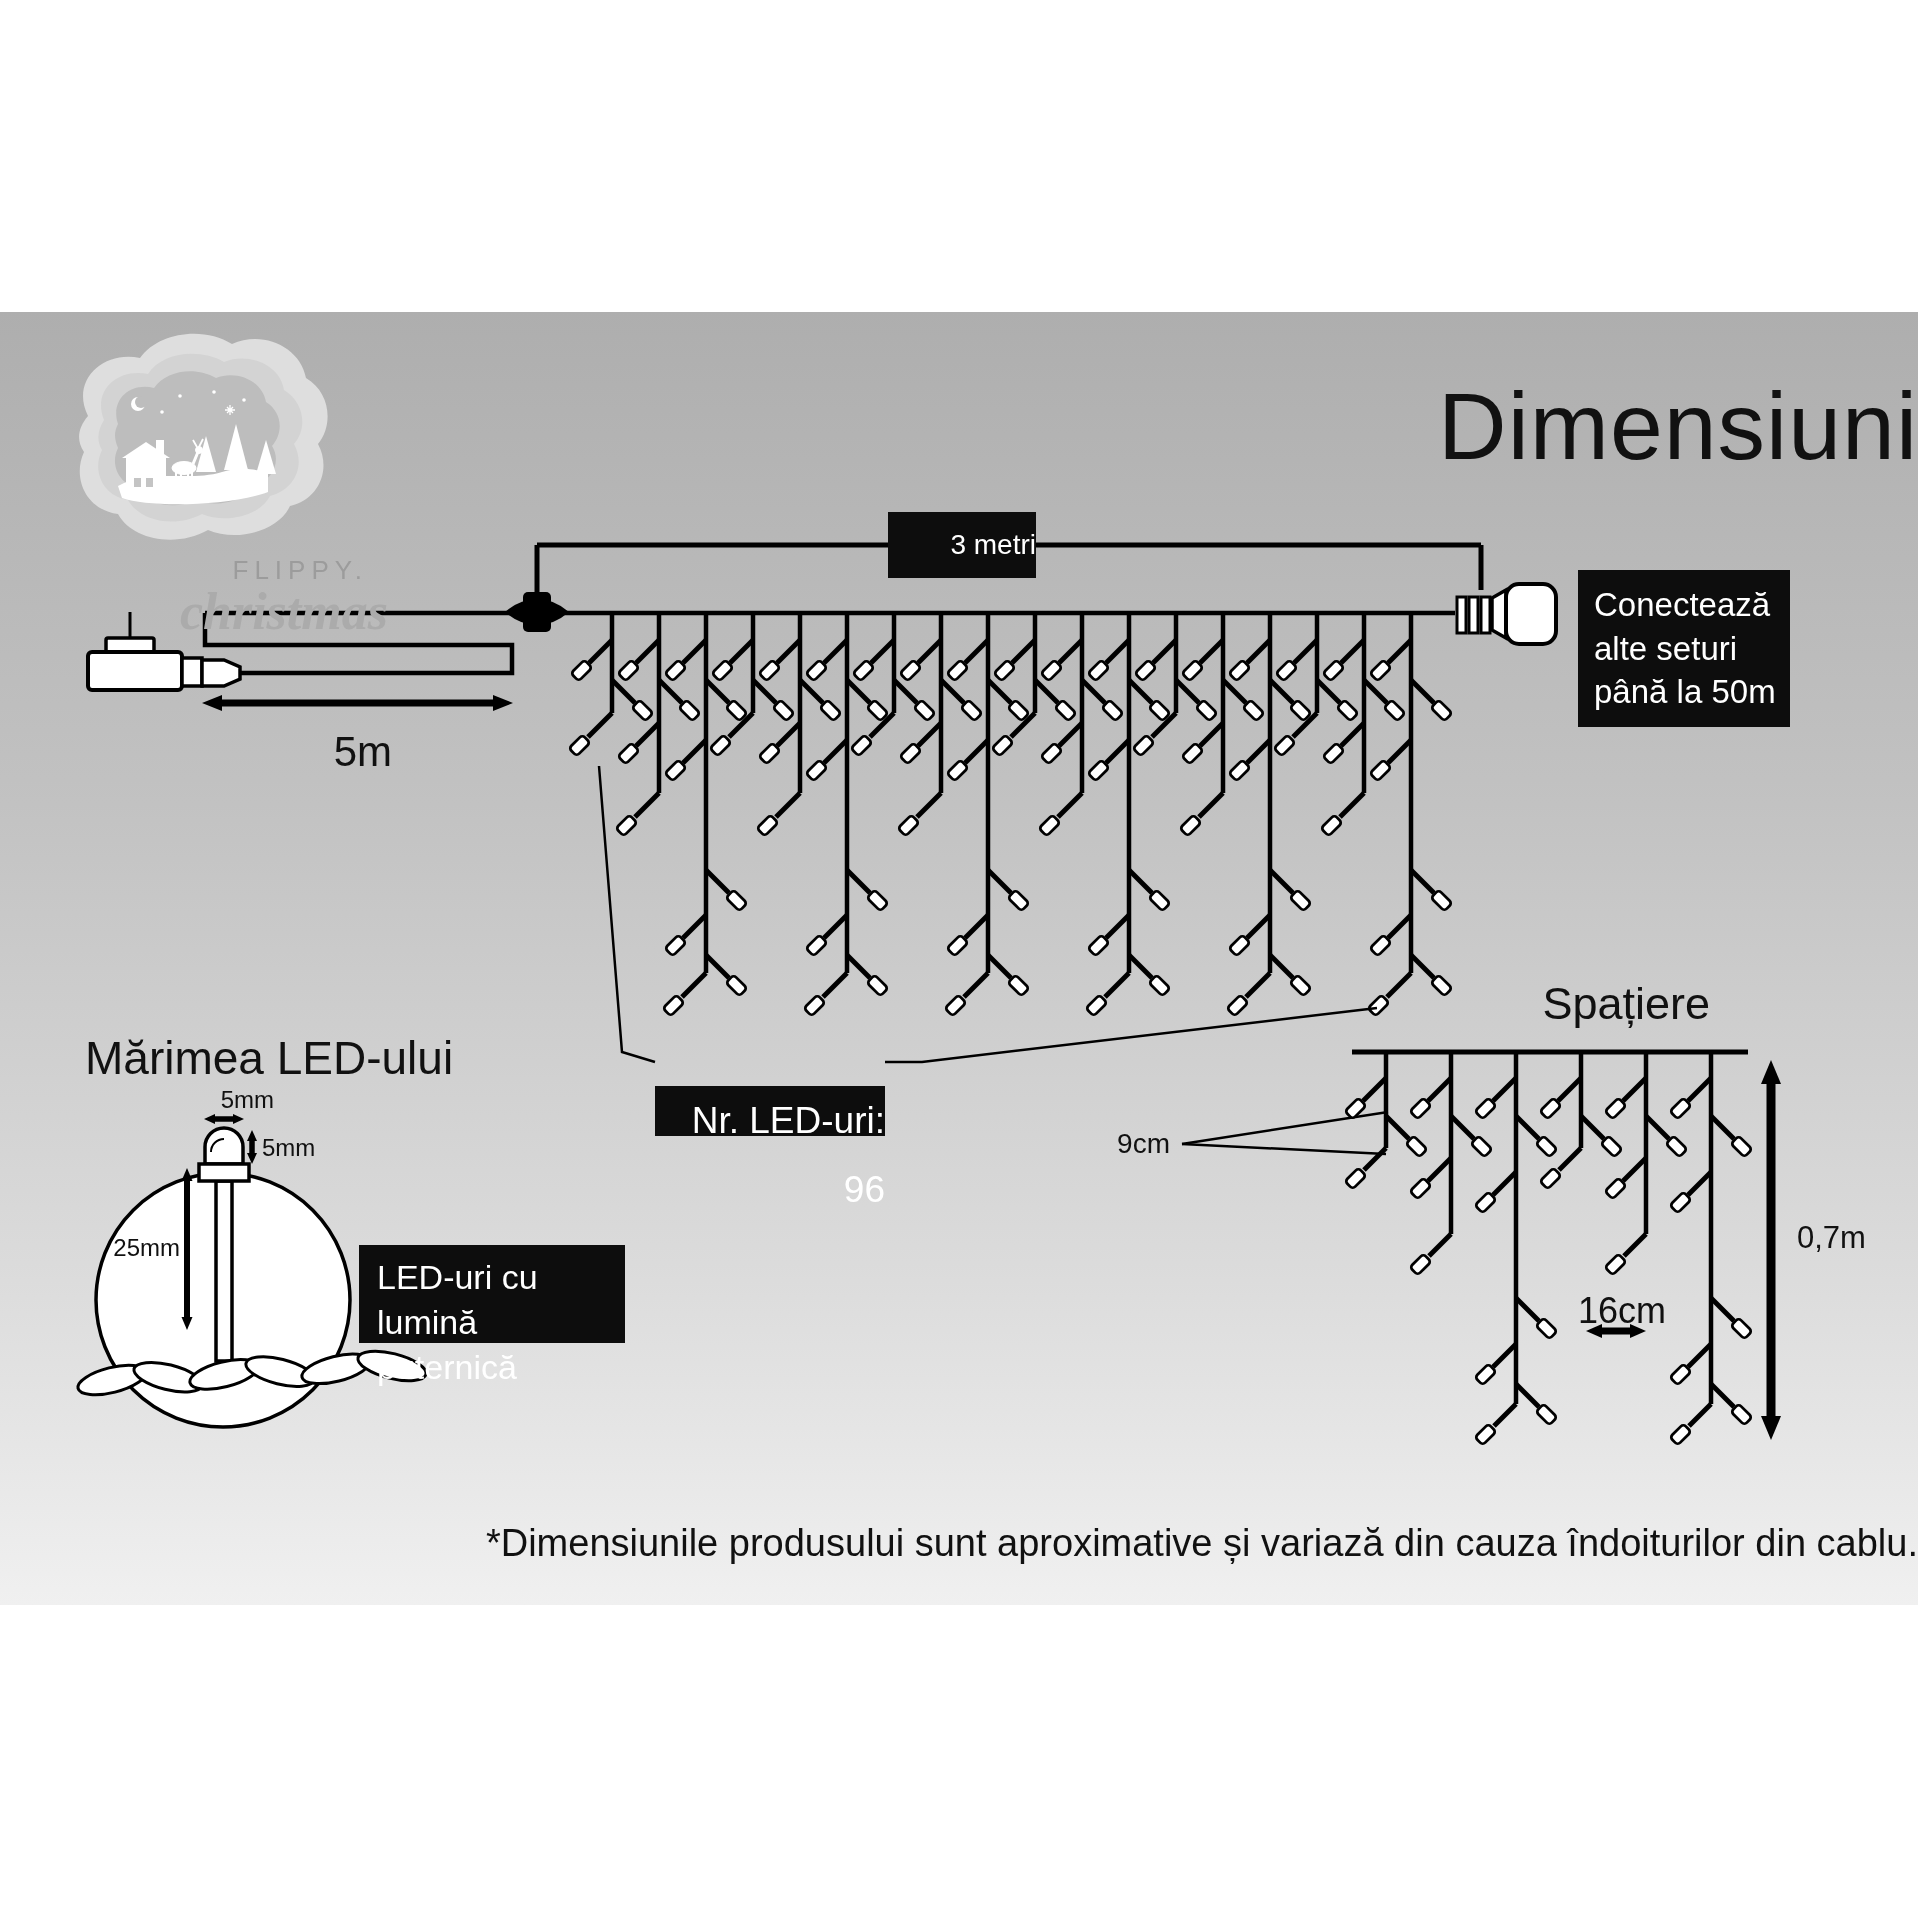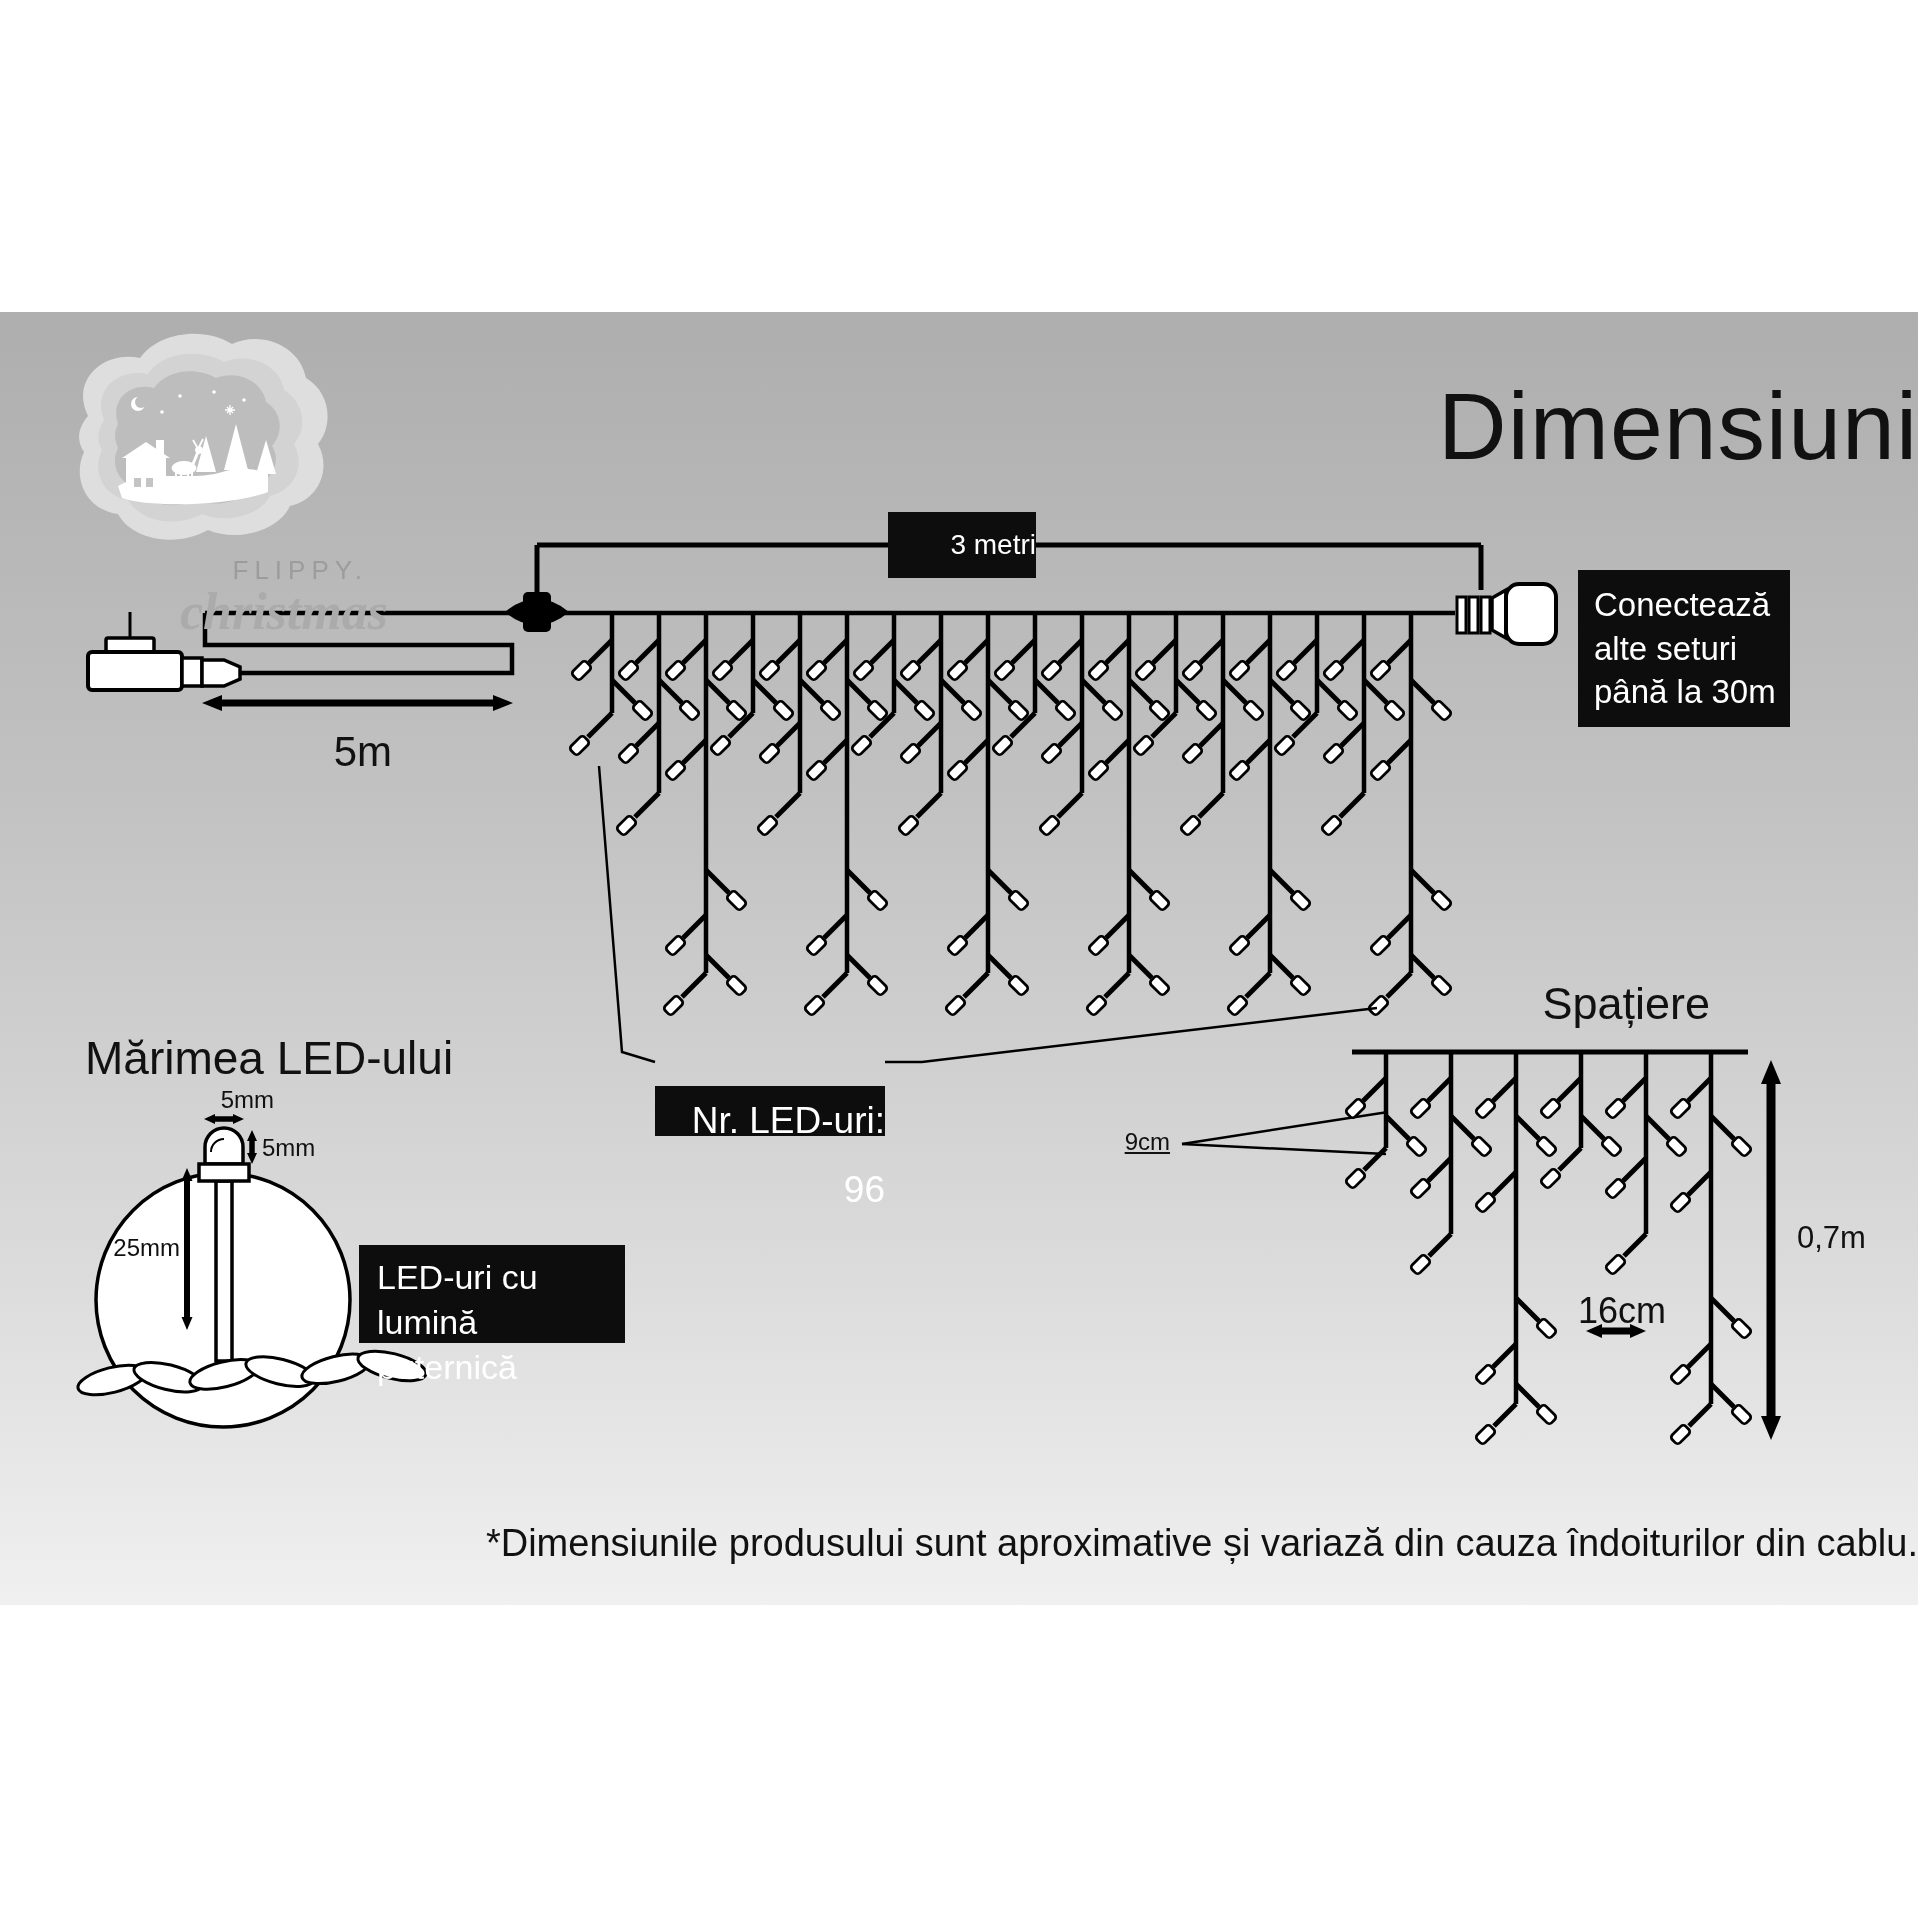--- a/index.html
+++ b/index.html
@@ -12,21 +12,21 @@
   .center{text-align:right;}
   .right{text-align:right;}
   .pre{white-space:pre-line;}
   .blackbox{background:#0d0d0d;color:#fff;box-sizing:border-box;}
   .title{top:372px;left:0;width:1918px;font-size:95px;letter-spacing:1px;}
   .metri3{left:888px;top:512px;width:148px;height:66px;font-size:28px;line-height:66px;}
   .m5{left:292px;top:728px;width:100px;font-size:42px;}
   .conn{left:1578px;top:570px;width:212px;font-size:33px;line-height:1.32;padding:13px 0 13px 16px;}
   .nrled{left:655px;top:1086px;width:230px;height:50px;font-size:37px;line-height:69px;}
   .spat{left:1440px;top:978px;width:270px;font-size:45px;}
-  .cm9{left:1088px;top:1128px;width:82px;font-size:24px;text-decoration:underline;}
+  .cm9{left:1088px;top:1128px;width:82px;font-size:28px;}
   .cm16{left:1566px;top:1284px;width:100px;font-size:36px;margin-top:6px;}
   .m07{left:1797px;top:1220px;font-size:31px;}
   .marimea{left:85px;top:1032px;font-size:46px;}
   .mm5t{left:174px;top:1086px;width:100px;font-size:24px;}
   .mm5r{left:262px;top:1134px;font-size:24px;}
   .mm25{left:98px;top:1234px;width:82px;font-size:24px;}
   .lednote{left:359px;top:1245px;width:266px;height:98px;font-size:34px;line-height:1.32;padding:10px 8px 0 18px;}
   .footnote{left:0;top:1522px;width:1918px;font-size:38px;}
   .flippy{left:148px;top:556px;width:220px;font-size:26px;letter-spacing:6px;color:#9c9c9c;}
   .xmas{left:128px;top:582px;width:260px;font-size:52px;color:#ababab;
@@ -397,21 +397,21 @@
         <polygon points="187,1168 192.5,1181 181.5,1181" fill="#000000"></polygon>
         <polygon points="187,1330 181.5,1317 192.5,1317" fill="#000000"></polygon>
       </g>
   </svg>
 
   <div class="lbl title center">Dimensiuni</div>
   <div class="lbl metri3 center blackbox">3 metri</div>
   <div class="lbl m5 center">5m</div>
   <div class="lbl conn blackbox pre">Conectează
 alte seturi
-până la 30m</div>
+până la 50m</div>
   <div class="lbl nrled center blackbox">Nr. LED-uri: 96</div>
   <div class="lbl spat center">Spațiere</div>
   <div class="lbl cm9 right">9cm</div>
   <div class="lbl cm16 center">16cm</div>
   <div class="lbl m07">0,7m</div>
   <div class="lbl marimea">Mărimea LED-ului</div>
   <div class="lbl mm5t center">5mm</div>
   <div class="lbl mm5r">5mm</div>
   <div class="lbl mm25 right">25mm</div>
   <div class="lbl lednote blackbox pre">LED-uri cu lumină

